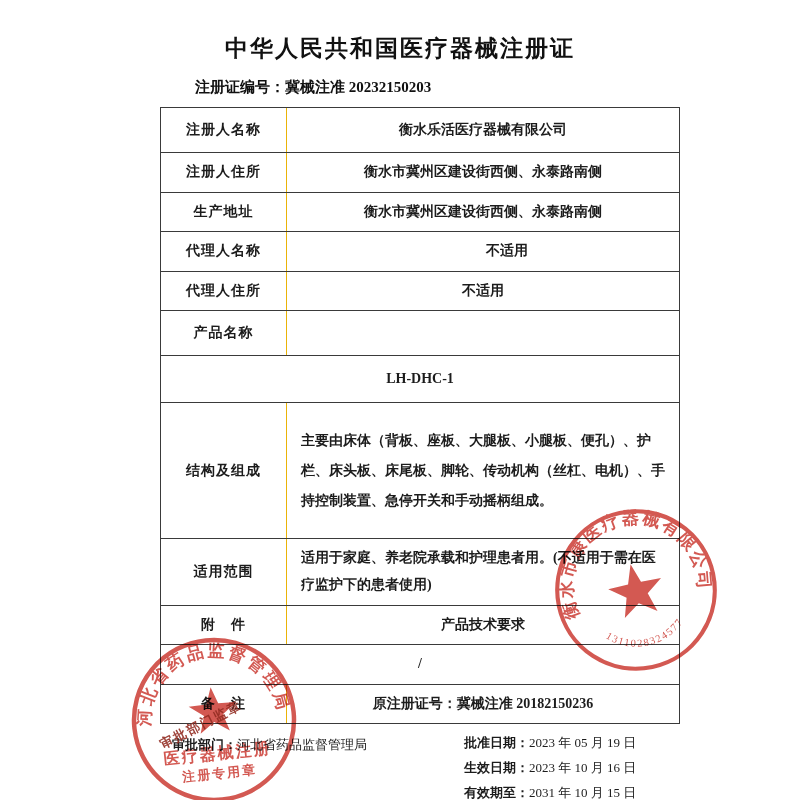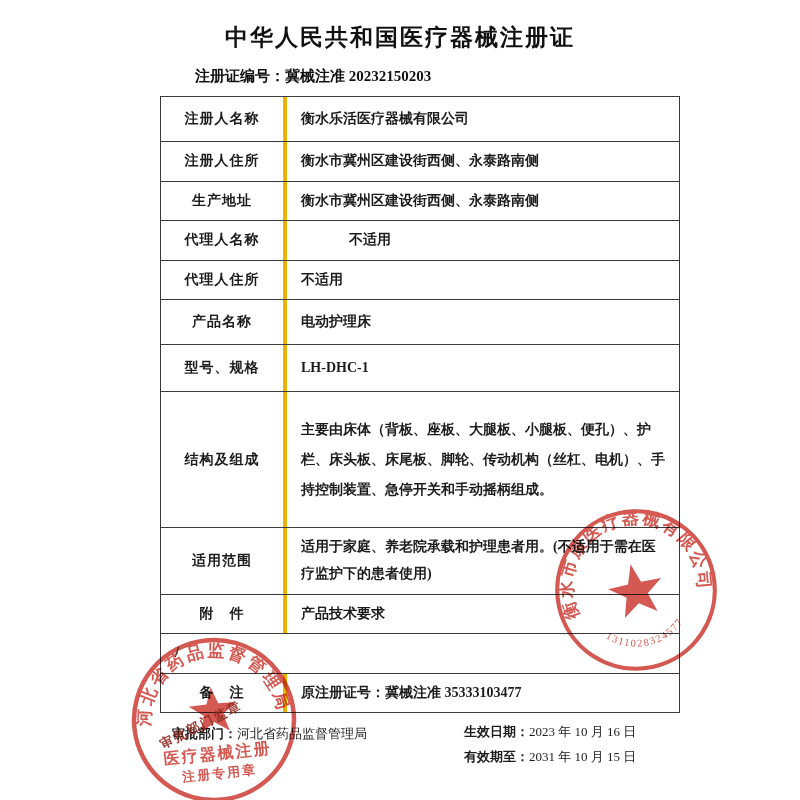--- a/index.html
+++ b/index.html
@@ -7,21 +7,21 @@
   body { font-family: "Liberation Serif", serif; color: #1c1c1c; }
   .page {
     position: relative;
     width: 800px;
     height: 800px;
     margin: 0 auto;
     background: #ffffff;
     overflow: hidden;
   }
   .doc-title {
-    padding-top: 22px;
+    padding-top: 33px;
     text-align: center;
     font-family: "Liberation Sans", sans-serif;
     font-size: 23px;
     font-weight: bold;
     letter-spacing: 2px;
     color: #111;
   }
   .reg-line {
     margin: 14px 0 10px 195px;
     font-size: 15px;
@@ -30,35 +30,36 @@
   }
   .cert-table {
     margin-left: 160px;
     width: 520px;
     border: 1px solid #3a3a3a;
   }
   .t-row { display: flex; border-top: 1px solid #3a3a3a; }
   .t-row:first-child { border-top: none; }
   .t-label {
     width: 126px;
-    border-right: 4px solid #eab308;
+    border-right: 1px solid #eab308;
     display: flex; align-items: center; justify-content: center;
     text-align: center;
     font-size: 14px;
     font-weight: bold;
     padding: 4px 6px;
     letter-spacing: 1px;
   }
   .t-value {
     flex: 1;
     display: flex; align-items: center;
     font-size: 14px;
     padding: 6px 14px;
     line-height: 1.9;
     font-weight: 600;
+    justify-content: center;
   }
   .t-row:nth-child(1)  { min-height: 44px; }
   .t-row:nth-child(2)  { min-height: 33px; }
   .t-row:nth-child(3)  { min-height: 35px; }
   .t-row:nth-child(4)  { min-height: 32px; gap: 48px; }
   .t-row:nth-child(5)  { min-height: 33px; }
   .t-row:nth-child(6)  { min-height: 45px; }
   .t-row:nth-child(7)  { min-height: 47px; }
   .t-row:nth-child(8)  { min-height: 136px; }
   .t-row:nth-child(8) .t-value { line-height: 2.15; }
@@ -134,26 +135,22 @@
         </div>
     </div>
     <div class="t-row">
       <div class="t-label">代理人住所</div>
       <div class="t-value">
           <span>不适用</span>
         </div>
     </div>
     <div class="t-row">
       <div class="t-label">产品名称</div>
-      <div class="t-value">
-          <span>电动护理床</span>
-        </div>
-    </div>
-    <div class="t-row">
-      <div class="t-label">型号、规格</div>
+    </div>
+    <div class="t-row">
       <div class="t-value">
           <span>LH-DHC-1</span>
         </div>
     </div>
     <div class="t-row">
       <div class="t-label">结构及组成</div>
       <div class="t-value">
           <span>主要由床体（背板、座板、大腿板、小腿板、便孔）、护栏、床头板、床尾板、脚轮、传动机构（丝杠、电机）、手持控制装置、急停开关和手动摇柄组成。</span>
         </div>
     </div>
@@ -170,30 +167,33 @@
         </div>
     </div>
     <div class="t-row">
       <div class="t-value">
           <span>/</span>
         </div>
     </div>
     <div class="t-row">
       <div class="t-label">备　注</div>
       <div class="t-value">
-          <span>原注册证号：冀械注准 35333103477</span>
+          <span>原注册证号：冀械注准 20182150236</span>
         </div>
     </div>
   </div>
 
   <div class="footer">
     <div class="left">
       <b>审批部门：</b><span>河北省药品监督管理局</span>
     </div>
     <div class="right">
+      <div class="date-line">
+        <b>批准日期：</b><span>2023 年 05 月 19 日</span>
+      </div>
       <div class="date-line">
         <b>生效日期：</b><span>2023 年 10 月 16 日</span>
       </div>
       <div class="date-line">
         <b>有效期至：</b><span>2031 年 10 月 15 日</span>
       </div>
     </div>
   </div>
 
   <svg class="seal seal-company" viewBox="0 0 160 160">

